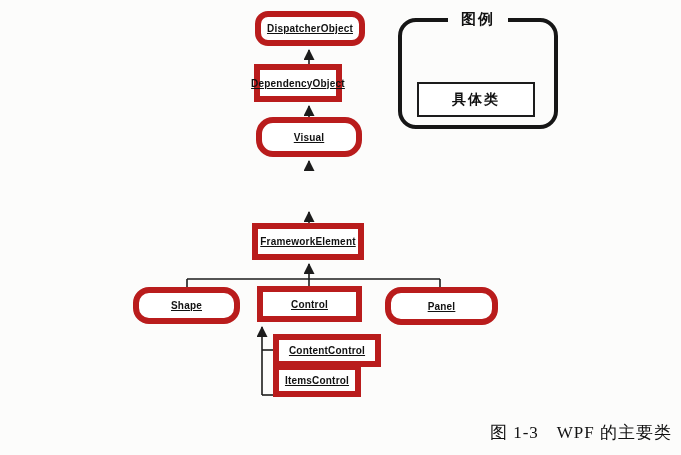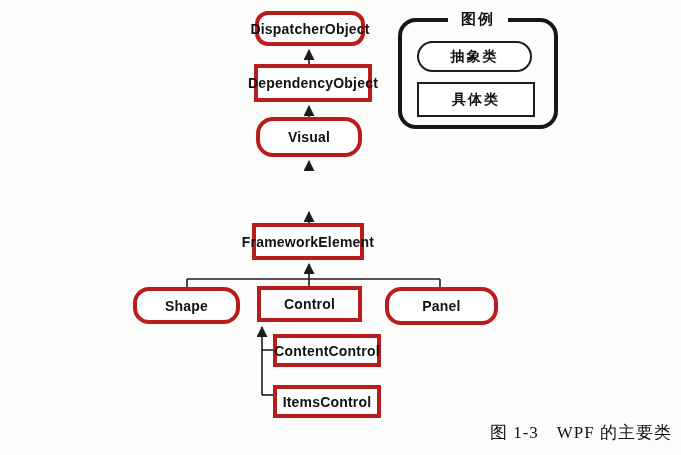--- a/index.html
+++ b/index.html
@@ -17,29 +17,30 @@
   }
   #wires {
     position: absolute;
     left: 0; top: 0;
     width: 681px; height: 455px;
   }
   .node {
     position: absolute;
     box-sizing: border-box;
     background: #ffffff;
-    border: 4px solid #b91c1c;
+    border: 6px solid #b91c1c;
     display: flex;
     align-items: center;
     justify-content: center;
-    font-size: 14px;
+    font-size: 10px;
     font-weight: bold;
     color: #111111;
     letter-spacing: 0.2px;
     white-space: nowrap;
+    text-decoration: underline;
   }
   .node.abstract { border-radius: 15px; }
   .node.concrete { border-radius: 0; }
   
   .legend-box {
     position: absolute;
     box-sizing: border-box;
     left: 398px; top: 18px;
     width: 160px; height: 111px;
     border: 4px solid #161616;
@@ -119,37 +120,36 @@
       <line x1="440" y1="279" x2="440" y2="288"></line>
 
       <line x1="262" y1="395" x2="262" y2="327" marker-end="url(#arrowUp)"></line>
       <line x1="262" y1="350" x2="274" y2="350"></line>
       <line x1="262" y1="395" x2="274" y2="395"></line>
     </g>
   </svg>
 
   <div class="node abstract" style="left:255px; top:11px;  width:110px; height:35px; border-radius:13px;">DispatcherObject</div>
 
-  <div class="node concrete" style="left:254px; top:64px;  width:118px; height:38px;">DependencyObject</div>
+  <div class="node concrete" style="left:254px; top:64px;  width:88px; height:38px;">DependencyObject</div>
 
   <div class="node abstract" style="left:256px; top:117px; width:106px; height:40px; border-radius:17px;">Visual</div>
 
 
   <div class="node concrete" style="left:252px; top:223px; width:112px; height:37px;">FrameworkElement</div>
 
   <div class="node abstract" style="left:133px; top:287px; width:107px; height:37px; border-radius:16px;">Shape</div>
 
   <div class="node concrete" style="left:257px; top:286px; width:105px; height:36px;">Control</div>
 
   <div class="node abstract" style="left:385px; top:287px; width:113px; height:38px; border-radius:16px;">Panel</div>
 
   <div class="node concrete" style="left:273px; top:334px; width:108px; height:33px;">ContentControl</div>
 
-  <div class="node concrete" style="left:273px; top:385px; width:108px; height:33px;">ItemsControl</div>
+  <div class="node concrete" style="left:273px; top:364px; width:88px; height:33px;">ItemsControl</div>
 
   <div class="legend-box"></div>
   <div class="legend-title">图例</div>
-  <div class="legend-item abstract">抽象类</div>
   <div class="legend-item concrete">具体类</div>
 
   <div class="caption">图 1-3　WPF 的主要类</div>
 
 </div>
 
 </body></html>

